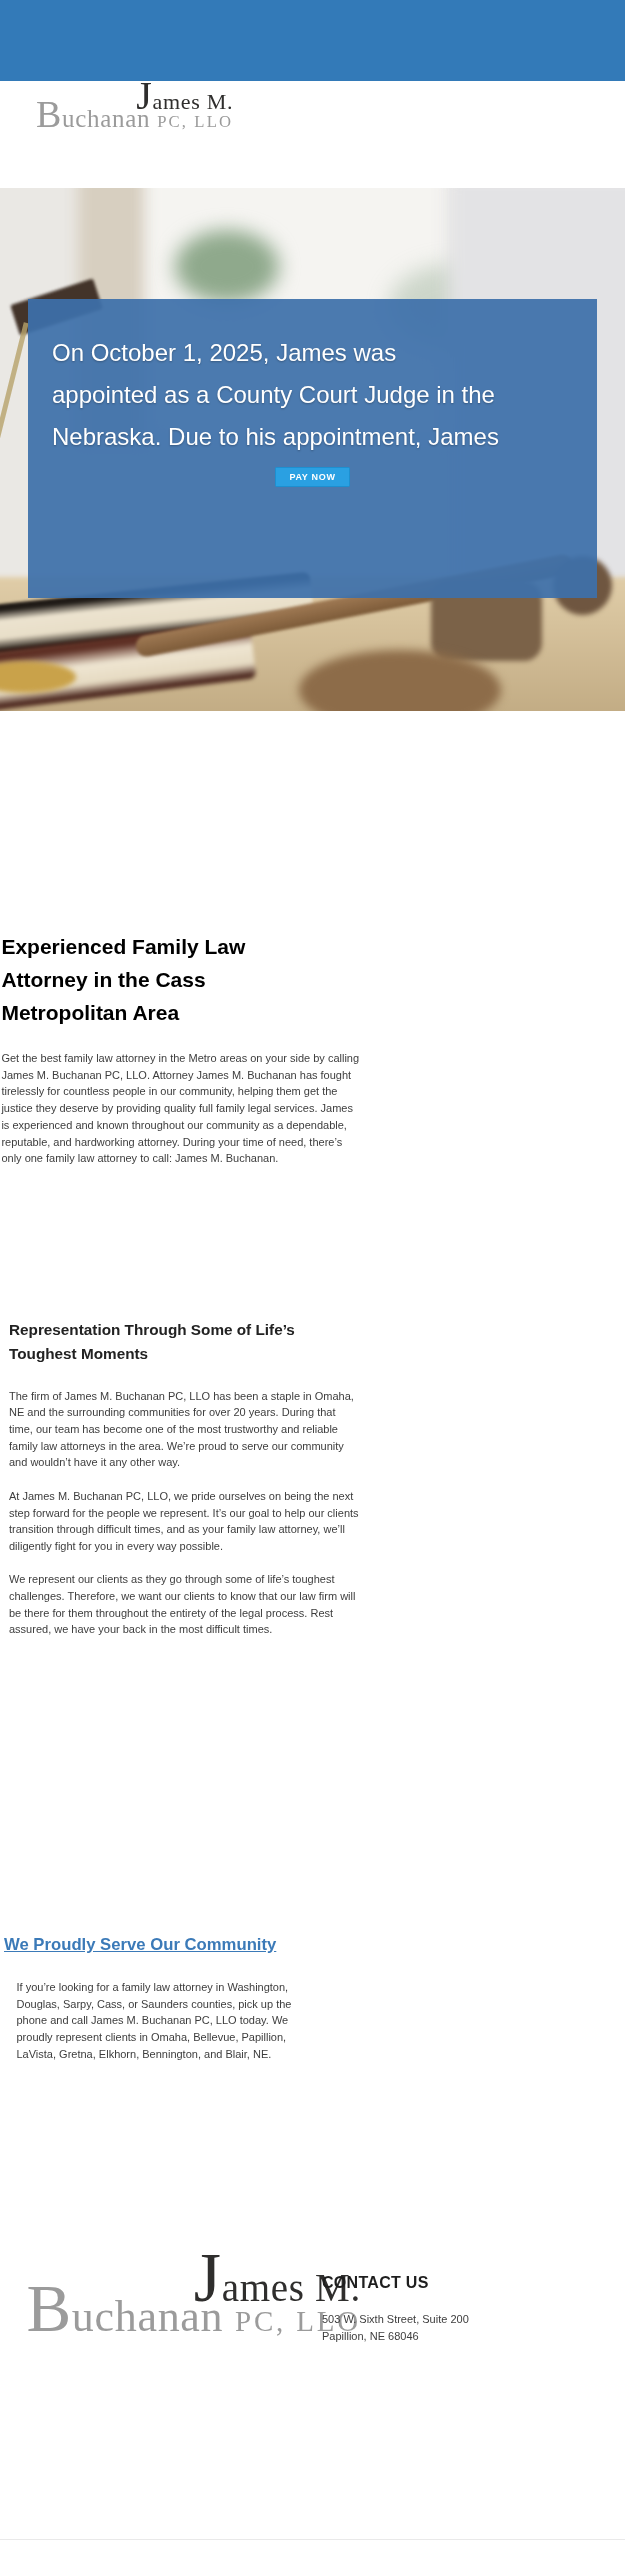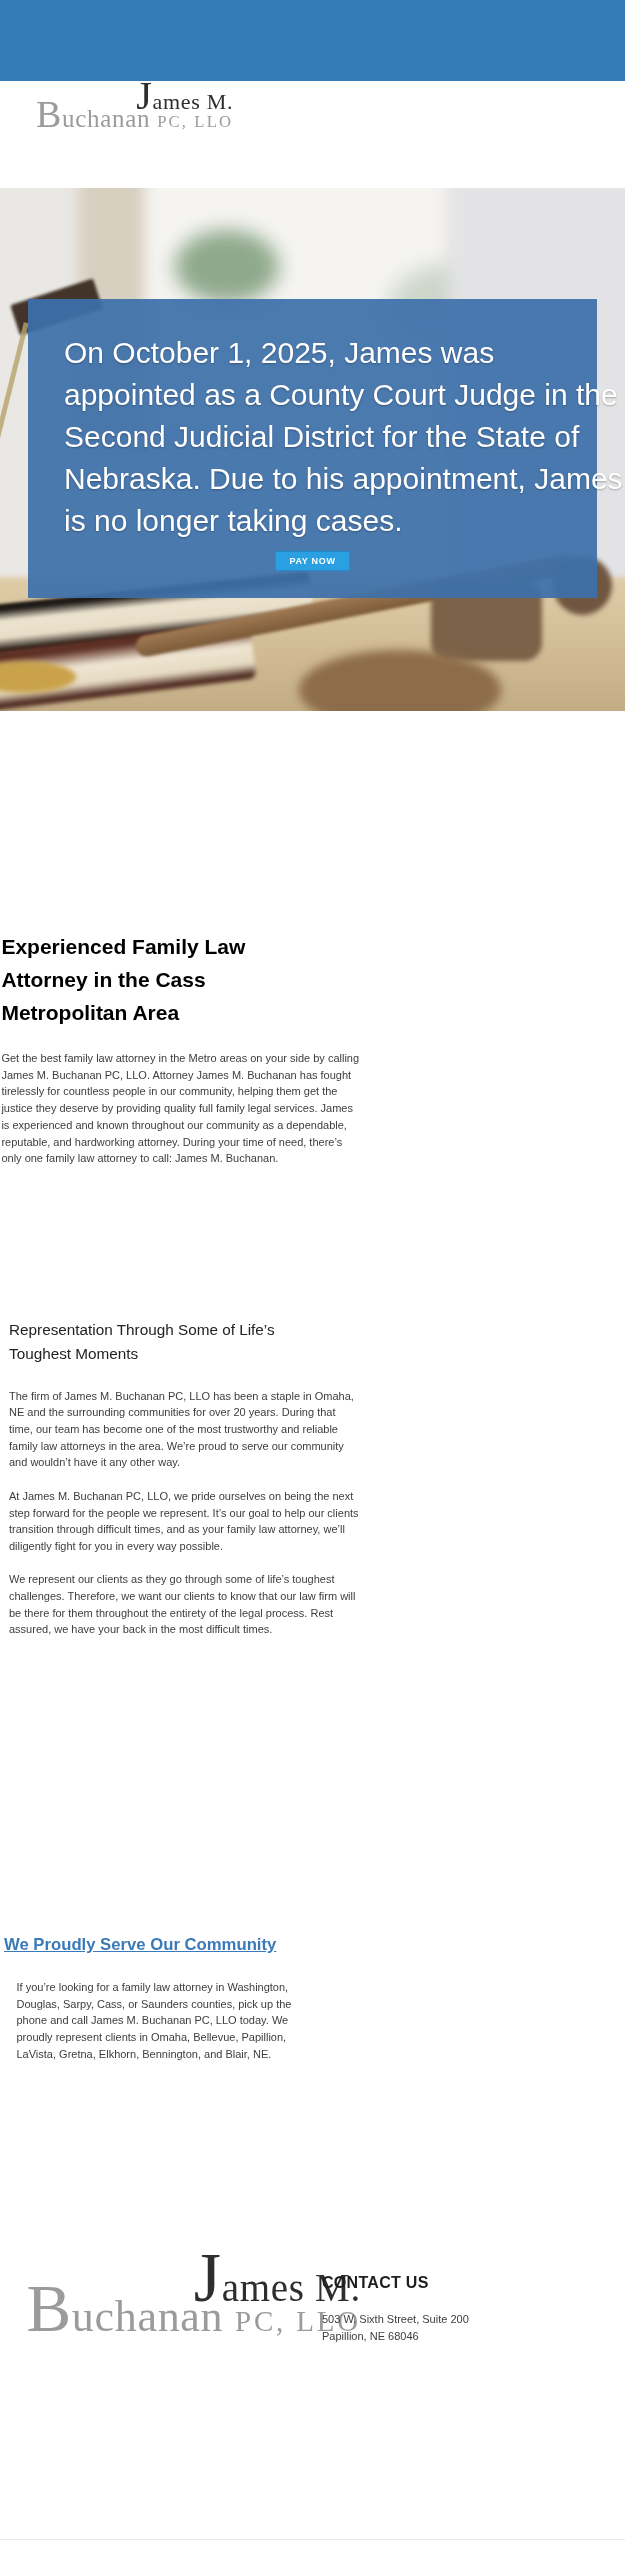--- a/index.html
+++ b/index.html
@@ -47,38 +47,38 @@
   .b-gbase  { left:299px; top:462px; width:202px; height:80px; border-radius:50%; background:#8d6c49; filter:blur(4.9px); }
   .b-mallet { left:12.5px; top:103px; width:87px; height:32px; background:#43342a; filter:blur(1.4px); transform:rotate(-18deg); border-radius:2.8px; }
   .b-arm    { left:1.4px; top:132px; width:4.9px; height:188px; background:#b7a36b; filter:blur(0.7px); transform:rotate(14deg); opacity:.8; }
   .b-pan    { left:-28px; top:473px; width:104px; height:32px; border-radius:50%; background:#c9a24a; filter:blur(2.8px); }
 
   .announce {
     position:absolute; left:28px; top:111px; width:569px; height:299px; box-sizing:border-box;
     background:rgba(61,112,170,0.93); padding:33px 24px 0 24px;
   }
   .announce-line {
-    color:#ffffff; font-size:30px; line-height:42px; font-weight:400;
-    text-shadow:0 1.4px 2.1px rgba(0,0,0,0.28); white-space:nowrap;margin-left:12px;
+    color:#ffffff; font-size:24px; line-height:42px; font-weight:400;
+    text-shadow:0 1.4px 2.1px rgba(0,0,0,0.28); white-space:nowrap;
   }
   .paynow-btn {
     display:block; margin:9px auto 0 auto; width:75px; height:20px; box-sizing:border-box;
     background:#2aa0e2; border:0.7px solid #1d8fd0; border-radius:1.4px; color:#ffffff;
     font-family:"Liberation Sans",sans-serif; font-size:9px; font-weight:bold; letter-spacing:0.7px; cursor:pointer;
   }
 
   
   .intro { position:absolute; left:1.4px; top:930px; width:362px; }
   .intro h1 { margin:0 0 21px 0; width:327px; font-size:21px; line-height:33px; font-weight:bold; color:#000000; }
   .body-text { font-size:11px; line-height:16.7px; color:#3d3d3d; margin:0 0 16.7px 0; }
   .intro .body-text { width:359px; }
 
   
   .rep { position:absolute; left:9px; top:1318px; width:362px; }
-  .rep h2 { margin:0 0 21.6px 0; font-size:15.3px; line-height:24px; font-weight:normal; color:#222222; }
+  .rep h2 { margin:0 0 21.6px 0; font-size:15.3px; line-height:24px; font-weight:bold; color:#222222; }
   .rep .body-text { width:351px; }
 
   
   .community { position:absolute; left:4px; top:1911px; width:331px; text-align:left;margin-top:24px; }
   .community h3 { margin:0 0 24px 0; font-size:16.7px; font-weight:bold; color:#3b7ab8; }
   .community h3 a { color:#3b7ab8; text-decoration:underline; cursor:pointer; }
   .community .body-text { width:306px; margin:0 auto; }
 
   
   .footer-logo { position:absolute; left:26.4px; top:2268px; }
@@ -122,23 +122,21 @@
       <div class="b-ghead"></div>
       <div class="b-gknob"></div>
       <div class="b-gbase"></div>
       <div class="b-mallet"></div>
       <div class="b-arm"></div>
       <div class="b-pan"></div>
     </div>
     <div class="announce">
       <div class="announce-line">On October 1, 2025, James was</div>
       <div class="announce-line">appointed as a County Court Judge in the</div>
-      <div class="announce-line">Second Judicial District for the State of</div>
       <div class="announce-line">Nebraska. Due to his appointment, James</div>
-      <div class="announce-line">is no longer taking cases.</div>
       <button class="paynow-btn">PAY NOW</button>
     </div>
   </div>
 
   <div class="intro">
     <h1><span>Experienced Family Law</span><br><span>Attorney in the Cass</span><br><span>Metropolitan Area</span></h1>
     <p class="body-text">Get the best family law attorney in the Metro areas on your side by calling James M. Buchanan PC, LLO. Attorney James M. Buchanan has fought tirelessly for countless people in our community, helping them get the justice they deserve by providing quality full family legal services. James is experienced and known throughout our community as a dependable, reputable, and hardworking attorney. During your time of need, there’s only one family law attorney to call: James M. Buchanan.</p>
   </div>
 
   <div class="rep">

